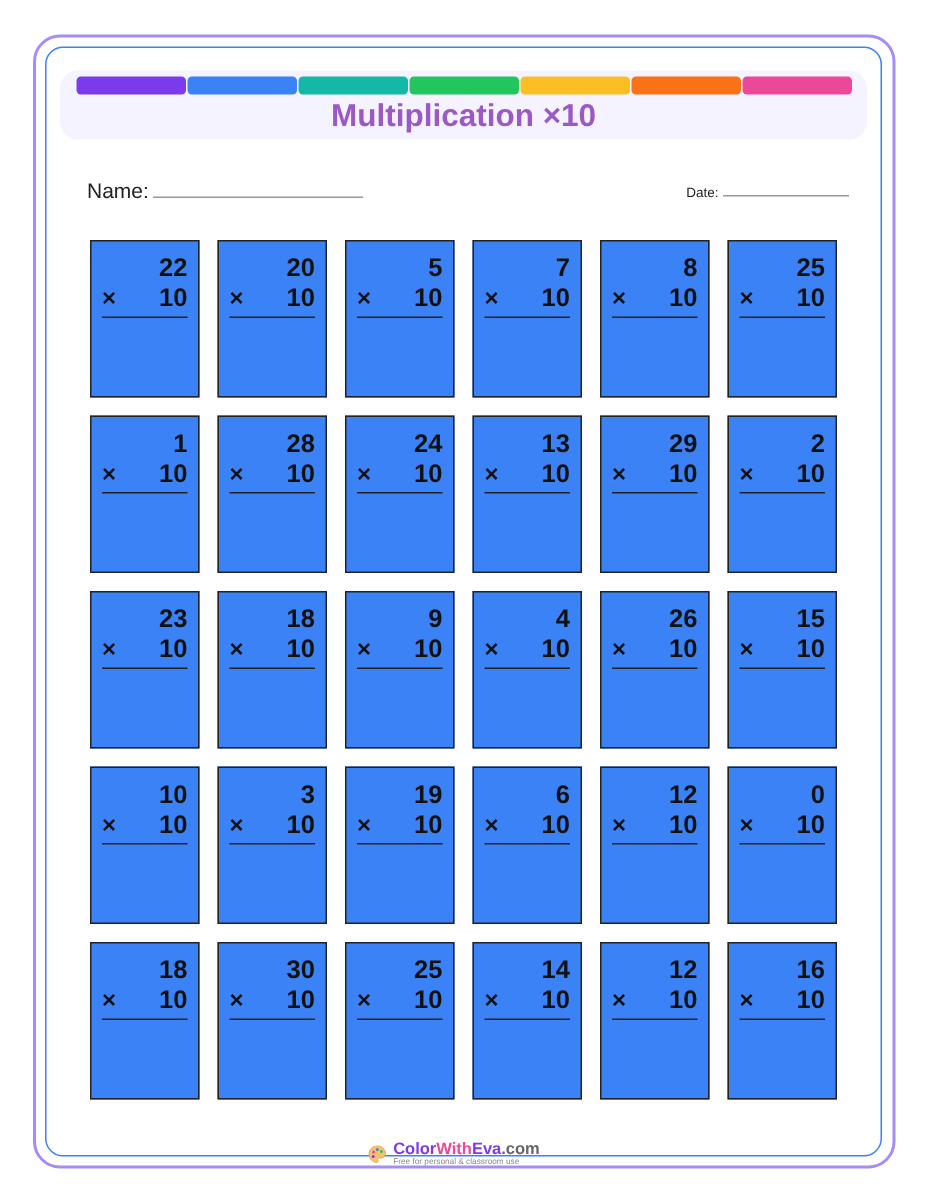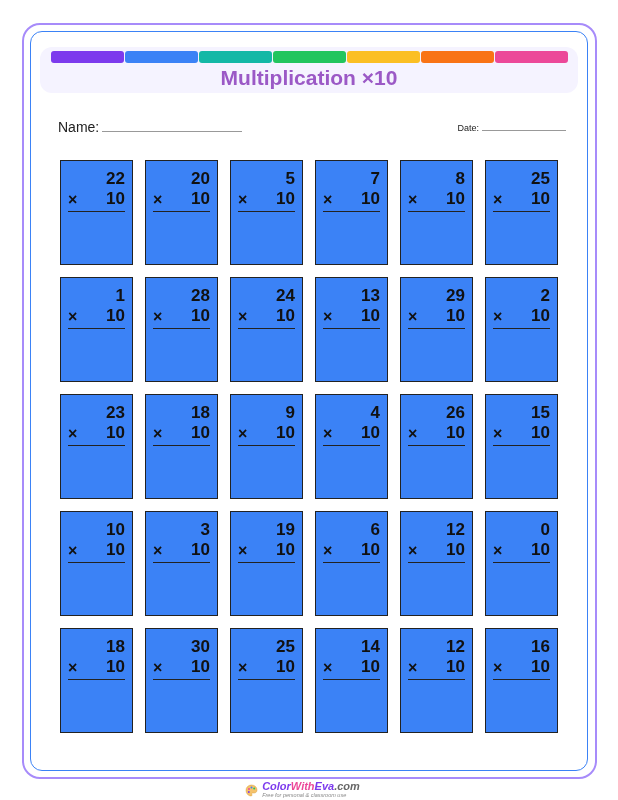--- a/index.html
+++ b/index.html
@@ -69,21 +69,21 @@
     .problem .bottom-num {
       position: absolute; right: 7px; top: 28px;
       font-size: 17px; font-weight: bold; color: #111; line-height: 20px;
     }
     .problem .underline {
       position: absolute; left: 7px; right: 7px; top: 50px;
       border-top: 1.5px solid #222;
     }
 
     .footer {
-      position: absolute; left: 0; top: 780px; width: 605px; text-align: center; font-style: italic;
+      position: absolute; left: 0; top: 760px; width: 605px; text-align: center;
     }
     .footer-inner { display: inline-flex; align-items: center; gap: 4px; }
     .palette-icon { width: 13px; height: 13px; display: inline-block; }
     .brand { font-size: 11px; font-weight: bold; line-height: 12px; text-align: left; }
     .brand .c1 { color: #7c3aed; }
     .brand .c2 { color: #ec4899; }
     .brand .c3 { color: #7c3aed; }
     .brand .c4 { color: #666666; }
     .tagline { font-size: 5.5px; color: #888; line-height: 7px; text-align: left; }
   </style>

